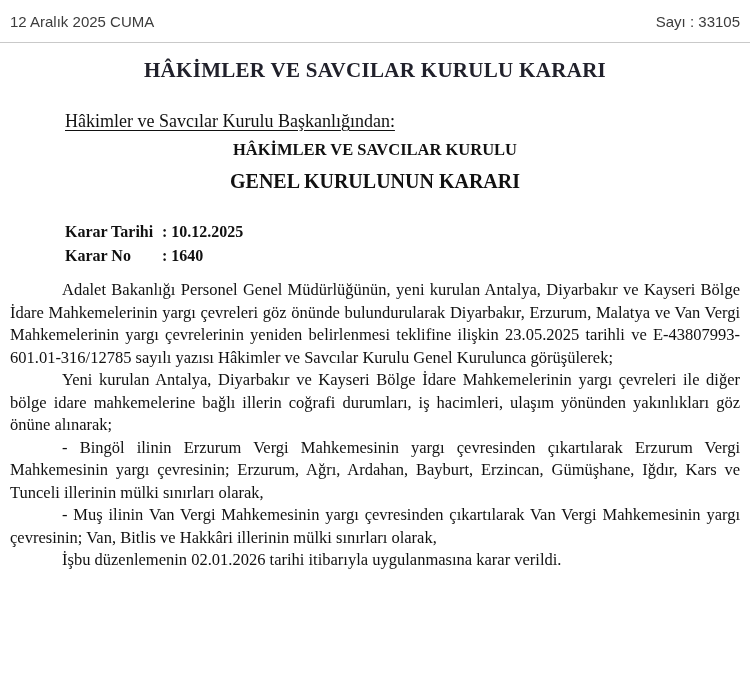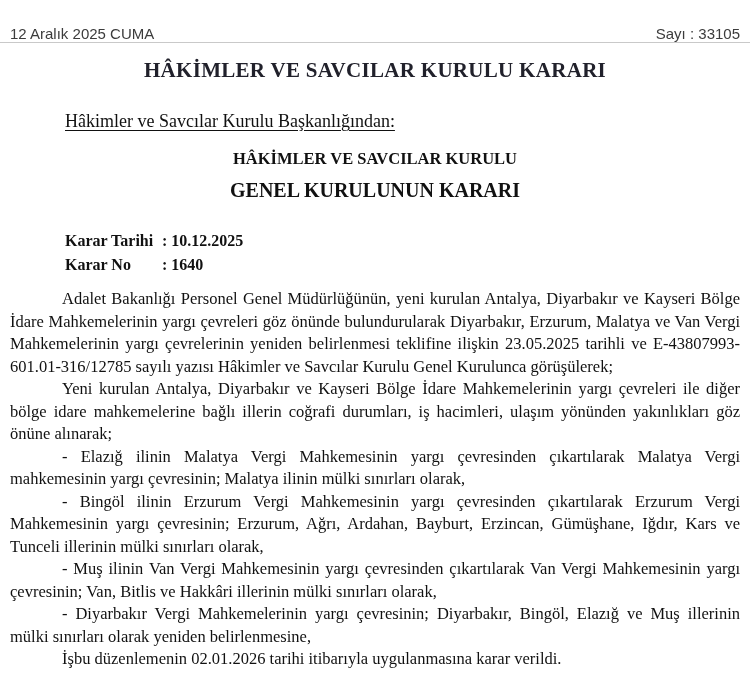--- a/index.html
+++ b/index.html
@@ -15,21 +15,21 @@
     overflow: hidden;
     font-family: "Liberation Serif", "DejaVu Serif", serif;
     color: #111111;
   }
   
   .gz-header {
     position: relative;
     height: 43px;
     border-bottom: 1px solid #c9c9c9;
     display: flex;
-    align-items: flex-end;
+    align-items: center;
     padding: 0 10px;
     box-sizing: border-box;
   }
   .gz-date {
     font-family: "Liberation Sans", "DejaVu Sans", sans-serif;
     font-size: 15px;
     color: #3c3c3c;
   }
   .gz-title {
     position: absolute;
@@ -60,21 +60,21 @@
   .from-heading {
     margin: 27px 0 0 65px;
     font-size: 18px;
     line-height: 23px;
     text-decoration: underline;
     text-underline-offset: 3px;
     color: #111111;
   }
   
   .decision-title-1 {
-    margin-top: 15px;
+    margin-top: 6px;
     text-align: center;
     font-weight: bold;
     font-size: 16.5px;
     line-height: 22px;
     color: #111111;
   }
   .decision-title-2 {
     margin-top: 9px;
     text-align: center;
     font-weight: bold;
@@ -130,20 +130,18 @@
       <span class="meta-label">Karar Tarihi</span><span>: 10.12.2025</span>
     </div>
     <div class="meta-row">
       <span class="meta-label">Karar No</span><span>: 1640</span>
     </div>
   </div>
 
   <div class="body">
     <p class="gap-after">Adalet Bakanlığı Personel Genel Müdürlüğünün, yeni kurulan Antalya, Diyarbakır ve Kayseri Bölge İdare Mahkemelerinin yargı çevreleri göz önünde bulundurularak Diyarbakır, Erzurum, Malatya ve Van Vergi Mahkemelerinin yargı çevrelerinin yeniden belirlenmesi teklifine ilişkin 23.05.2025 tarihli ve E-43807993-601.01-316/12785 sayılı yazısı Hâkimler ve Savcılar Kurulu Genel Kurulunca görüşülerek;</p>
     <p>Yeni kurulan Antalya, Diyarbakır ve Kayseri Bölge İdare Mahkemelerinin yargı çevreleri ile diğer bölge idare mahkemelerine bağlı illerin coğrafi durumları, iş hacimleri, ulaşım yönünden yakınlıkları göz önüne alınarak;</p>
-    <p>- Elazığ ilinin Malatya Vergi Mahkemesinin yargı çevresinden çıkartılarak Malatya Vergi mahkemesinin yargı çevresinin; Malatya ilinin mülki sınırları olarak,</p>
     <p>- Bingöl ilinin Erzurum Vergi Mahkemesinin yargı çevresinden çıkartılarak Erzurum Vergi Mahkemesinin yargı çevresinin; Erzurum, Ağrı, Ardahan, Bayburt, Erzincan, Gümüşhane, Iğdır, Kars ve Tunceli illerinin mülki sınırları olarak,</p>
     <p>- Muş ilinin Van Vergi Mahkemesinin yargı çevresinden çıkartılarak Van Vergi Mahkemesinin yargı çevresinin; Van, Bitlis ve Hakkâri illerinin mülki sınırları olarak,</p>
-    <p>- Diyarbakır Vergi Mahkemelerinin yargı çevresinin; Diyarbakır, Bingöl, Elazığ ve Muş illerinin mülki sınırları olarak yeniden belirlenmesine,</p>
     <p>İşbu düzenlemenin 02.01.2026 tarihi itibarıyla uygulanmasına karar verildi.</p>
   </div>
 
 </div>
 
 </body></html>

